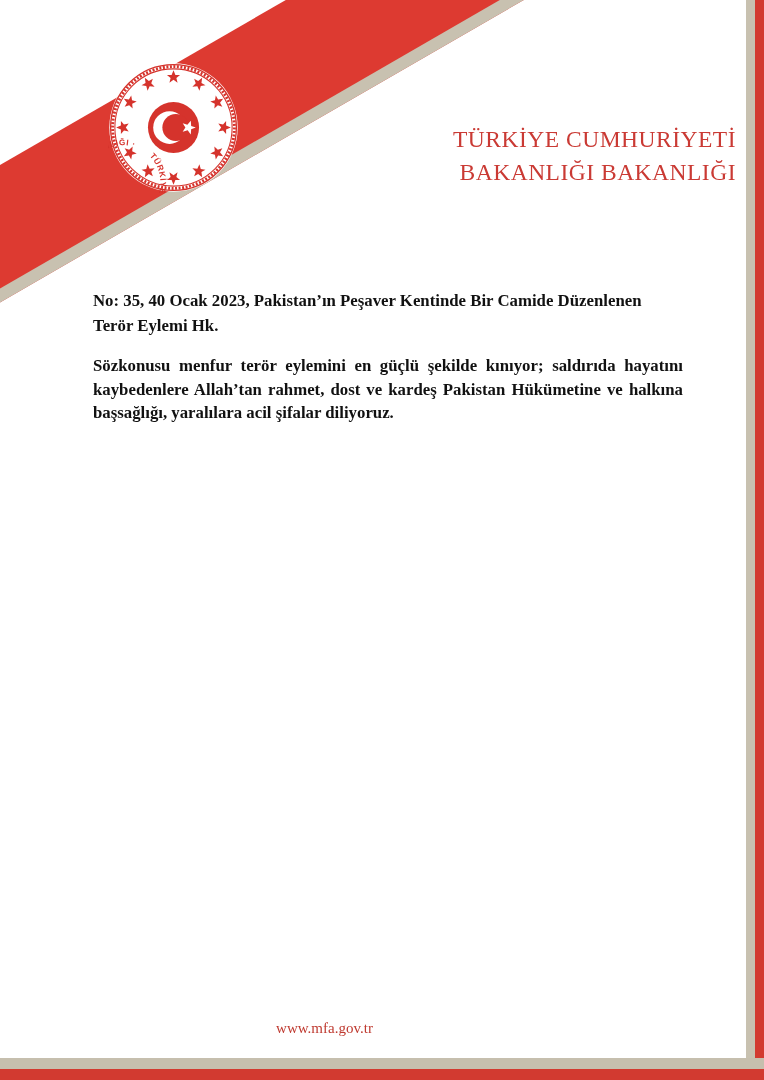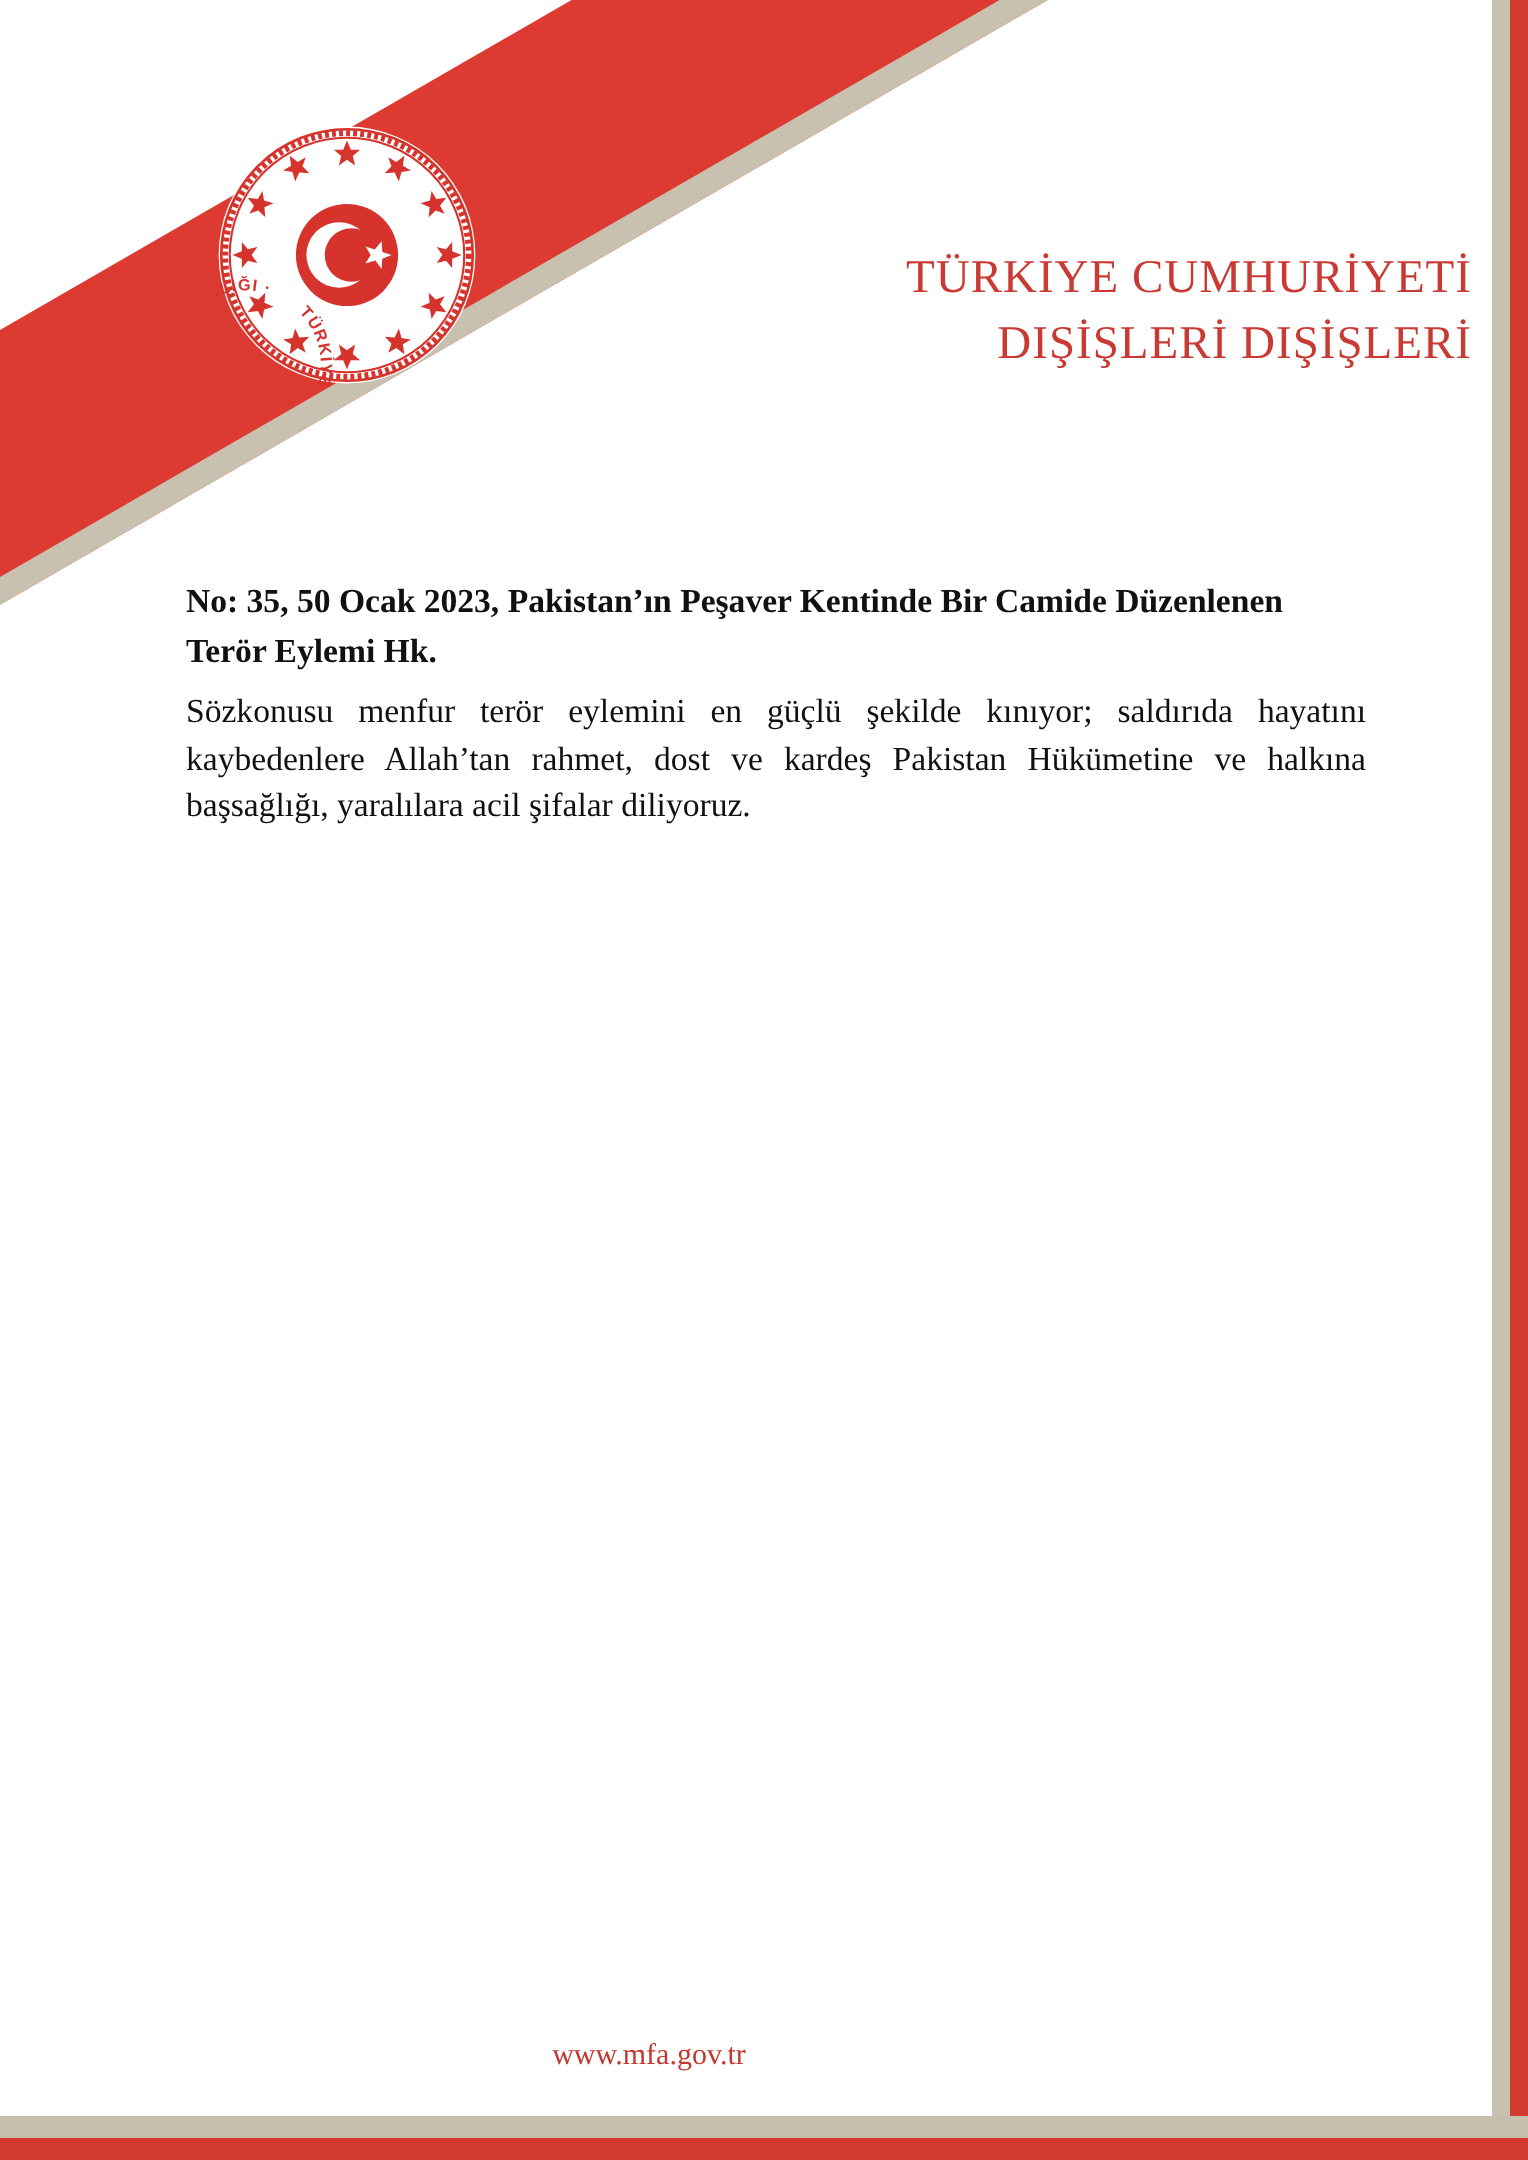--- a/index.html
+++ b/index.html
@@ -25,21 +25,21 @@
   }
   
   .doc{position:absolute;left:93px;top:289px;width:590px;z-index:2;color:#111;}
   .doc-title{
     font-weight:bold;font-size:16.8px;line-height:24.5px;margin:0;
   }
   .doc p.body-par{
     font-size:16.8px;line-height:23.6px;margin:0;text-align:justify;
   }
   .doc p.par1{margin-top:21px;}
-  .doc p.par2{margin-top:6px;}
+  .doc p.par2{margin-top:16px;font-weight:bold;}
   
   .footer-url{
     position:absolute;left:0;top:1020px;width:649px;text-align:center;
     color:#bf3a30;font-size:15px;z-index:2;
   }
   
   .right-tan{position:absolute;left:746px;top:0;width:9px;height:1080px;background:#c8c1b0;z-index:3;}
   .right-red{position:absolute;left:755px;top:0;width:9px;height:1080px;background:#d23a30;z-index:3;}
   .bottom-tan{position:absolute;left:0;top:1058px;width:764px;height:11px;background:#c6bfae;z-index:4;}
   .bottom-red{position:absolute;left:0;top:1069px;width:764px;height:11px;background:#d23a30;z-index:5;}
@@ -85,25 +85,25 @@
 
       <circle cx="100" cy="100" r="39" fill="#d5332c"></circle>
       <circle cx="94" cy="100" r="25" fill="#ffffff"></circle>
       <circle cx="103.5" cy="100" r="20.5" fill="#d5332c"></circle>
       <use href="#sstar" transform="translate(123 100) rotate(18) scale(1.05)" fill="#ffffff"></use>
     </svg>
   </div>
 
   <div class="header-text">
     <div>TÜRKİYE CUMHURİYETİ</div>
-    <div>DIŞİŞLERİ DIŞİŞLERİ</div>
+    <div>BAKANLIĞI BAKANLIĞI</div>
   </div>
 
   <div class="doc">
-    <p class="doc-title">No: 35, 50 Ocak 2023, Pakistan’ın Peşaver Kentinde Bir Camide Düzenlenen Terör Eylemi Hk.</p>
+    <p class="doc-title">No: 35, 40 Ocak 2023, Pakistan’ın Peşaver Kentinde Bir Camide Düzenlenen Terör Eylemi Hk.</p>
     <p class="body-par par2">Sözkonusu menfur terör eylemini en güçlü şekilde kınıyor; saldırıda hayatını kaybedenlere Allah’tan rahmet, dost ve kardeş Pakistan Hükümetine ve halkına başsağlığı, yaralılara acil şifalar diliyoruz.</p>
   </div>
 
   <div class="footer-url">www.mfa.gov.tr</div>
 
   <div class="right-tan"></div>
   <div class="right-red"></div>
   <div class="bottom-tan"></div>
   <div class="bottom-red"></div>
 

